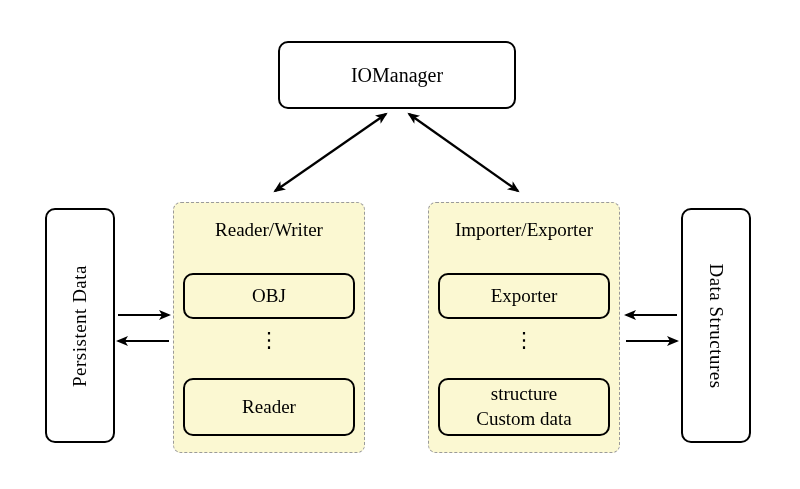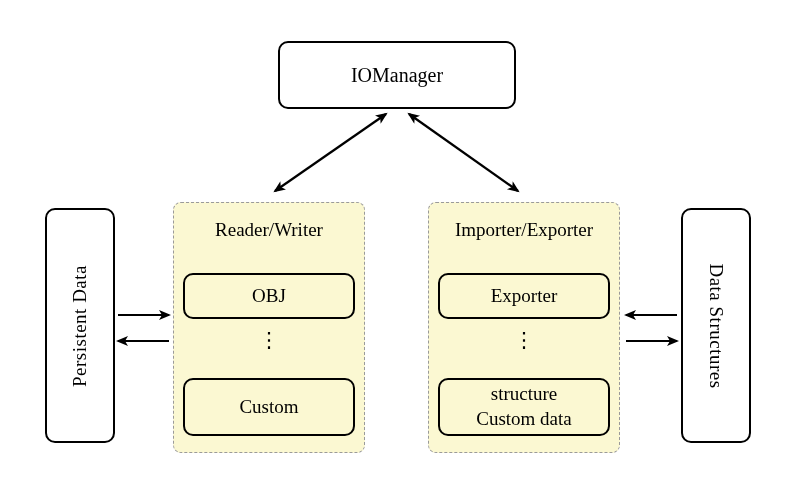--- a/index.html
+++ b/index.html
@@ -136,21 +136,21 @@
     <span class="vtext">Data Structures</span>
   </div>
 
   <div class="group group-left">
     <div class="group-label">Reader/Writer</div>
     <div class="item item-top">
       <span>OBJ</span>
     </div>
     <div class="ellipsis">⋮</div>
     <div class="item item-bottom">
-      <span>Custom</span>
+      <span>Reader</span>
     </div>
   </div>
 
   <div class="group group-right">
     <div class="group-label">Importer/Exporter</div>
     <div class="item item-top">
       <span>Exporter</span>
     </div>
     <div class="ellipsis">⋮</div>
     <div class="item item-bottom">

